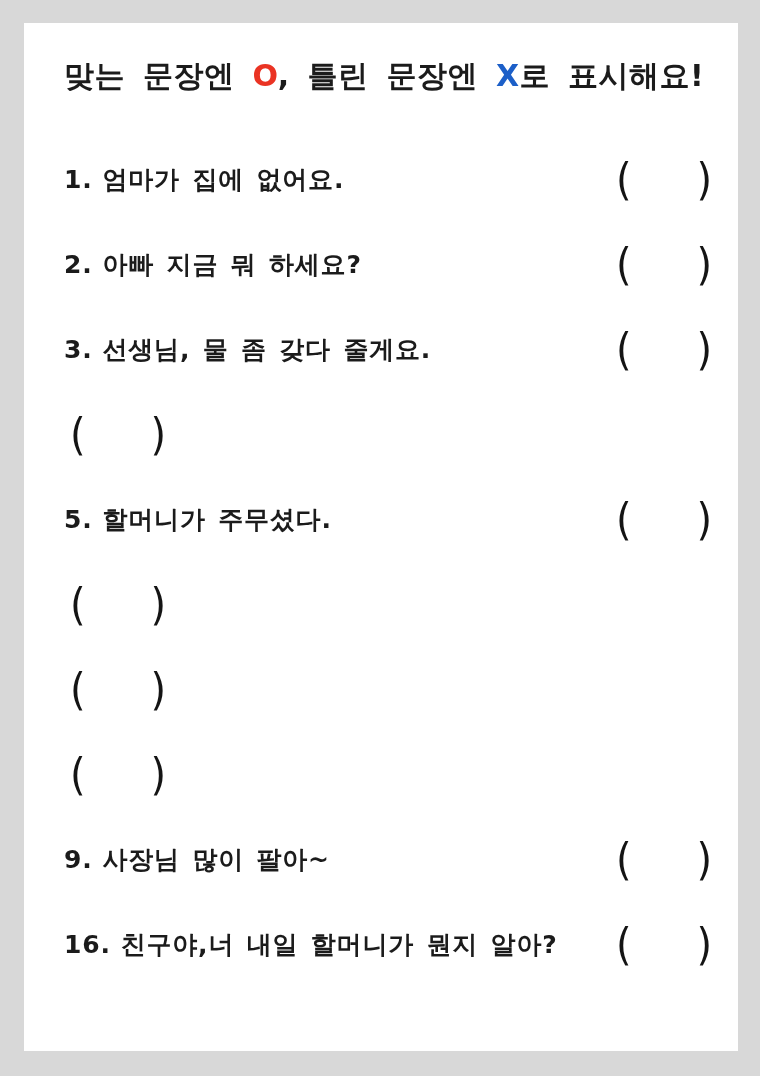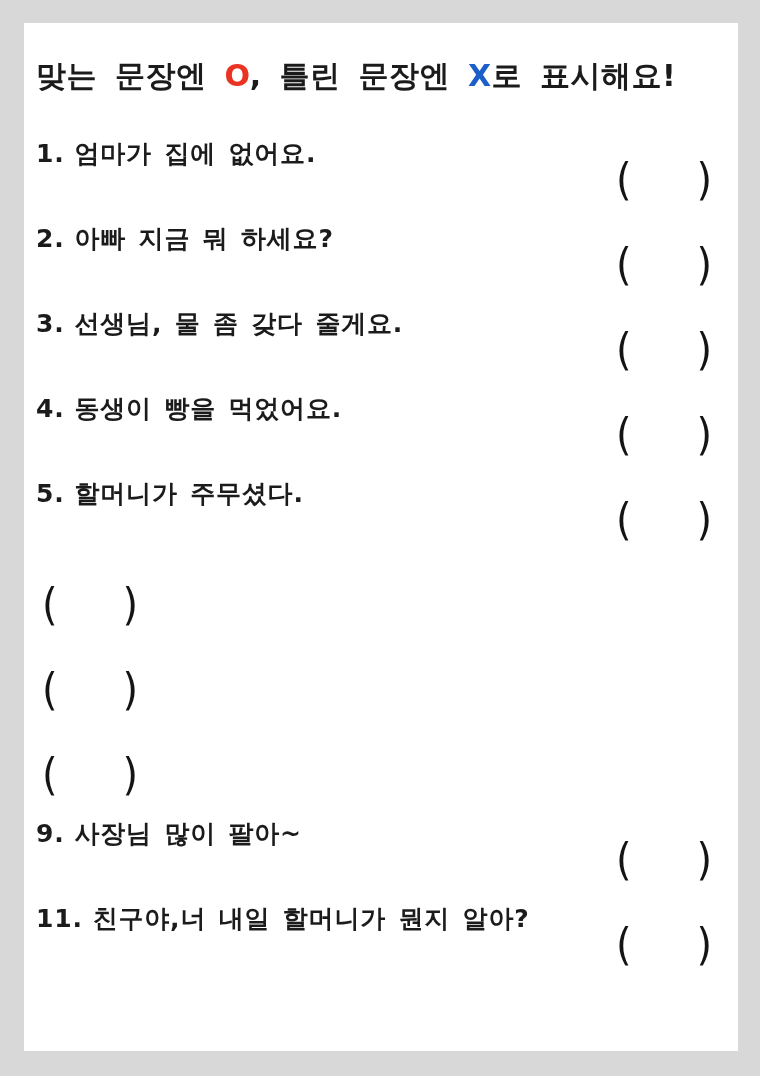--- a/index.html
+++ b/index.html
@@ -16,37 +16,38 @@
     overflow: hidden;
   }
   .card {
     position: absolute;
     left: 24px;
     top: 23px;
     width: 714px;
     height: 1028px;
     background: #ffffff;
     box-sizing: border-box;
-    padding: 34px 26px 0 12px;
+    padding: 34px 26px 0 40px;
   }
   .title {
     margin: 0;
     font-size: 30px;
     font-weight: 700;
     letter-spacing: 0.5px;
     word-spacing: 7px;
     line-height: 1.25;
     white-space: nowrap;
     color: #1b1b1b;
   }
   .questions {
     margin-top: 42px;
   }
   .row {
     display: flex;
+    align-items: center;
     height: 85px;
   }
   .sentence {
     flex: 1;
     font-size: 25px;
     font-weight: 700;
     letter-spacing: 0.8px;
     word-spacing: 3px;
     white-space: nowrap;
     overflow: hidden;
@@ -108,21 +109,20 @@
 
   <div class="row">
     <span class="sentence"><span class="qnum">3.</span><span>선생님, 물 좀 갖다 줄게요.</span></span>
     <span class="slot">
       <span class="paren">(</span>
       <span class="paren">)</span>
     </span>
   </div>
 
   <div class="row">
-    <span class="sentence"><span class="qnum">4.</span><span>동생이 빵을 먹었어요.</span></span>
     <span class="slot">
       <span class="paren">(</span>
       <span class="paren">)</span>
     </span>
   </div>
 
   <div class="row">
     <span class="sentence"><span class="qnum">5.</span><span>할머니가 주무셨다.</span></span>
     <span class="slot">
       <span class="paren">(</span>
@@ -153,21 +153,21 @@
 
   <div class="row">
     <span class="sentence"><span class="qnum">9.</span><span>사장님 많이 팔아~</span></span>
     <span class="slot">
       <span class="paren">(</span>
       <span class="paren">)</span>
     </span>
   </div>
 
   <div class="row">
-    <span class="sentence"><span class="qnum">11.</span><span>친구야,너 내일 할머니가 뭔지 알아?</span></span>
+    <span class="sentence"><span class="qnum">16.</span><span>친구야,너 내일 할머니가 뭔지 알아?</span></span>
     <span class="slot">
       <span class="paren">(</span>
       <span class="paren">)</span>
     </span>
   </div>
 </div>
 </div>
 
 <div class="footer">slp_52</div>
 

